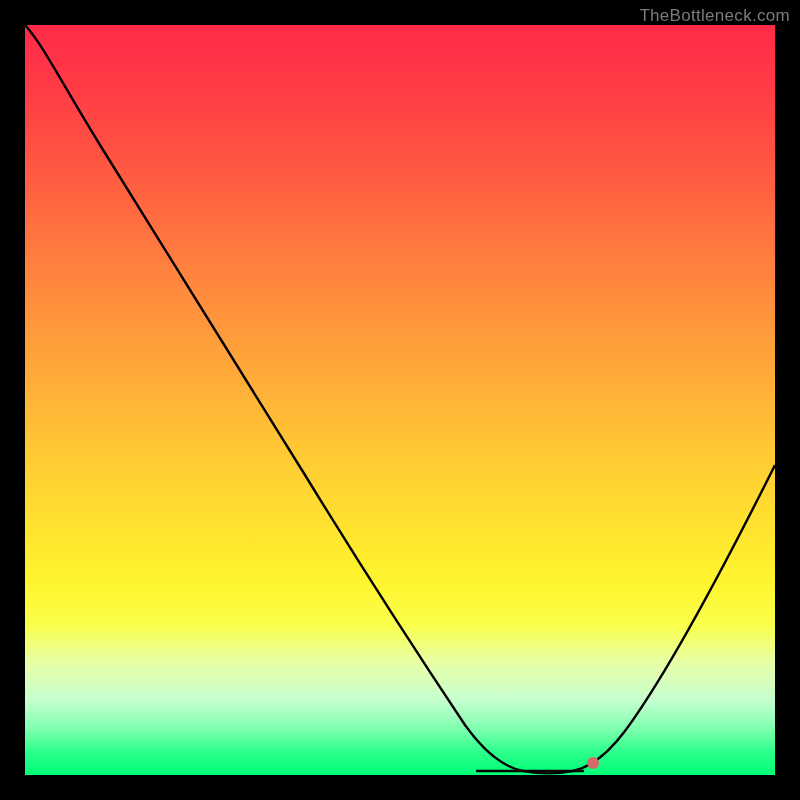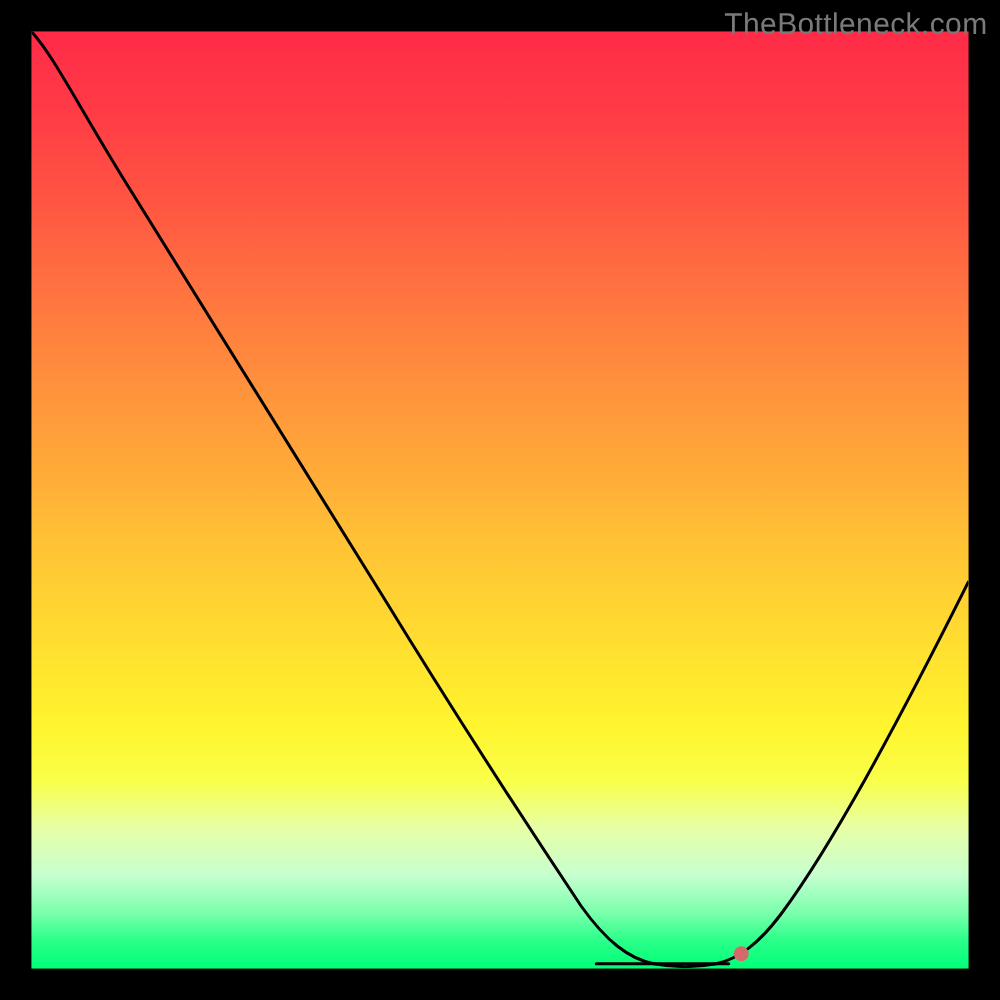--- a/index.html
+++ b/index.html
@@ -1,17 +1,17 @@
 <!DOCTYPE html>
 <html><head>
 <meta charset="utf-8">
 <style>
   * { margin: 0; padding: 0; box-sizing: border-box; }
   body { width: 800px; height: 800px; background: #000; position: relative; font-family: Arial, sans-serif; }
-  .watermark { position: absolute; top: 6px; right: 10px; color: #7a7a7a; font-size: 24px; font-weight: 500; z-index: 10; letter-spacing: 0.3px; }
+  .watermark { position: absolute; top: 6px; right: 10px; color: #7a7a7a; font-size: 17px; font-weight: 500; z-index: 10; letter-spacing: 0.3px; }
   .frame { position: absolute; left: 25px; top: 25px; width: 750px; height: 750px; background: #000; }
   .plot-area { position: absolute; left: 0; top: 0; width: 750px; height: 750px; overflow: hidden; }
   .gradient { position: absolute; inset: 0; background: linear-gradient(to bottom,
       #ff2b48 0%,
       #ff3a46 8%,
       #ff5542 18%,
       #ff7440 28%,
       #ff923c 38%,
       #ffae38 48%,
       #ffc934 57%,

